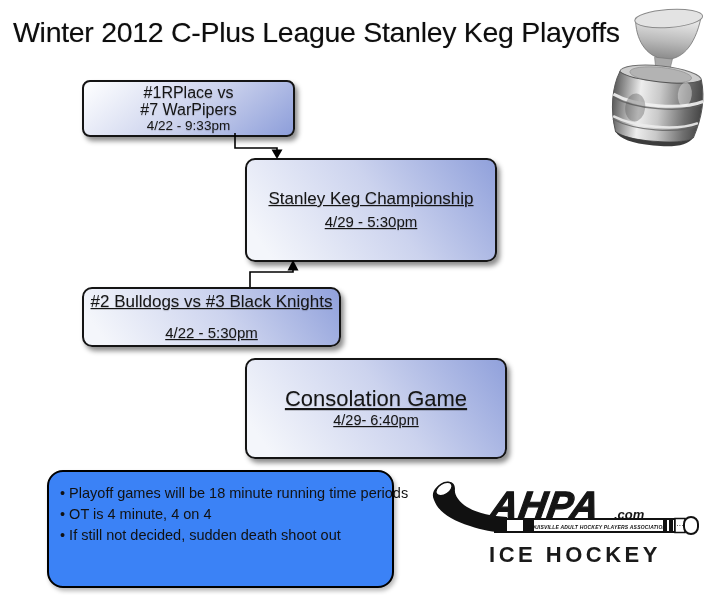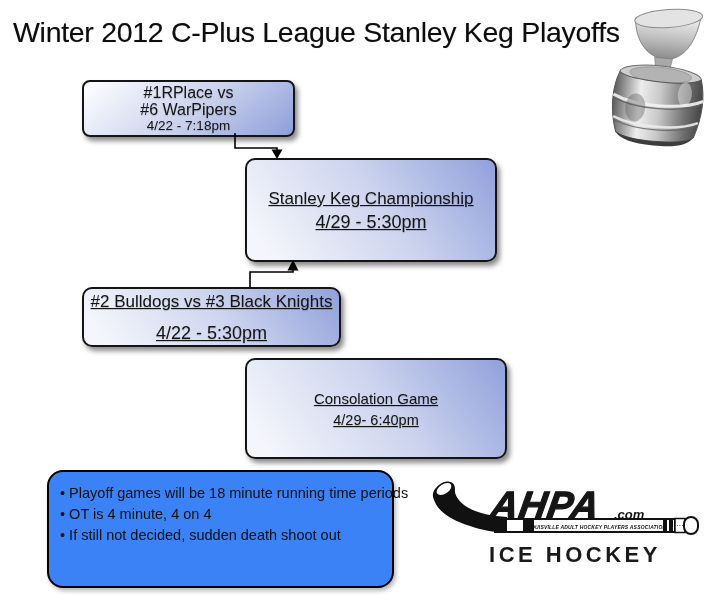--- a/index.html
+++ b/index.html
@@ -14,21 +14,21 @@
   }
   .bbox{
     position:absolute;border:2px solid #141414;border-radius:10px;
     box-shadow:3px 4px 5px rgba(0,0,0,0.45);
     display:flex;flex-direction:column;align-items:center;justify-content:center;
     text-align:center;color:#151515;
   }
   .bbox .team{font-size:16px;line-height:17px;text-shadow:0 1px 1px rgba(0,0,0,0.18);}
   .bbox .dt{font-size:13.5px;line-height:16px;text-shadow:0 1px 1px rgba(0,0,0,0.18);}
   .bbox.big .team{font-size:17px;line-height:20px;}
-  .bbox.big .dt{font-size:18px;line-height:18px;}
+  .bbox.big .dt{font-size:15px;line-height:18px;}
   .grad-tr{background:linear-gradient(55deg,#f4f6fb 8%,#ccd3ee 55%,#93a3dc 98%);text-decoration:underline;}
   .grad-br{background:linear-gradient(140deg,#fbfcfe 4%,#c9d0ec 55%,#8d9eda 100%);border-radius:8px;}
   .semi-top{left:82px;top:80px;width:209px;height:53px;}
   .champ{left:245px;top:158px;width:248px;height:100px;gap:4px;}
   .semi-bottom{left:82px;top:287px;width:255px;height:56px;gap:12px;}
   .consol{left:245px;top:358px;width:258px;height:97px;gap:4px;}
   .connectors{position:absolute;left:0;top:0;pointer-events:none;}
   .rules-box{
     position:absolute;left:47px;top:470px;width:347px;height:118px;
     background:#3b82f6;border:2px solid #000;border-radius:16px;
@@ -73,36 +73,36 @@
       <path d="M19 119 C42 128 84 127 104 117" stroke="#ececec" stroke-width="2.5" fill="none" opacity="0.9"></path>
       <path d="M19 122 C42 131 84 130 104 120" stroke="#606060" stroke-width="1.2" fill="none" opacity="0.8"></path>
       <path d="M23 134 C36 142 88 142 101 132 C96 140 84 144 62 144 C40 144 28 141 23 134 Z" fill="#3c3c3c"></path>
       <ellipse cx="40" cy="108" rx="10" ry="14" fill="#4a4a4a" opacity="0.35"></ellipse>
       <ellipse cx="88" cy="90" rx="7" ry="12" fill="#fafafa" opacity="0.4"></ellipse>
     </g>
   </svg>
 
   <div class="bbox grad-br semi-top">
     <div class="team">#1RPlace vs</div>
-    <div class="team">#6 WarPipers</div>
-    <div class="dt">4/22 - 7:18pm</div>
+    <div class="team">#7 WarPipers</div>
+    <div class="dt">4/22 - 9:33pm</div>
   </div>
 
   <div class="bbox big grad-tr champ">
     <div class="team">Stanley Keg Championship</div>
     <div class="dt">4/29 - 5:30pm</div>
   </div>
 
   <div class="bbox big grad-tr semi-bottom">
     <div class="team">#2 Bulldogs vs #3 Black Knights</div>
     <div class="dt">4/22 - 5:30pm</div>
   </div>
 
   <div class="bbox grad-tr consol">
-    <div class="team" style="font-size:15px;line-height:19px;">Consolation Game</div>
+    <div class="team" style="font-size:22px;line-height:19px;">Consolation Game</div>
     <div class="dt" style="font-size:14.5px;">4/29- 6:40pm</div>
   </div>
 
   <svg class="connectors" width="727" height="595" viewBox="0 0 727 595">
     <g>
       <path d="M235 133 L235 148 L277 148 L277 151" stroke="#000" stroke-width="1.6" fill="none"></path>
       <polygon points="271.5,149.5 282.5,149.5 277,159" fill="#000"></polygon>
     </g>
     <g>
       <path d="M250 287 L250 272 L293 272 L293 269" stroke="#000" stroke-width="1.6" fill="none"></path>

